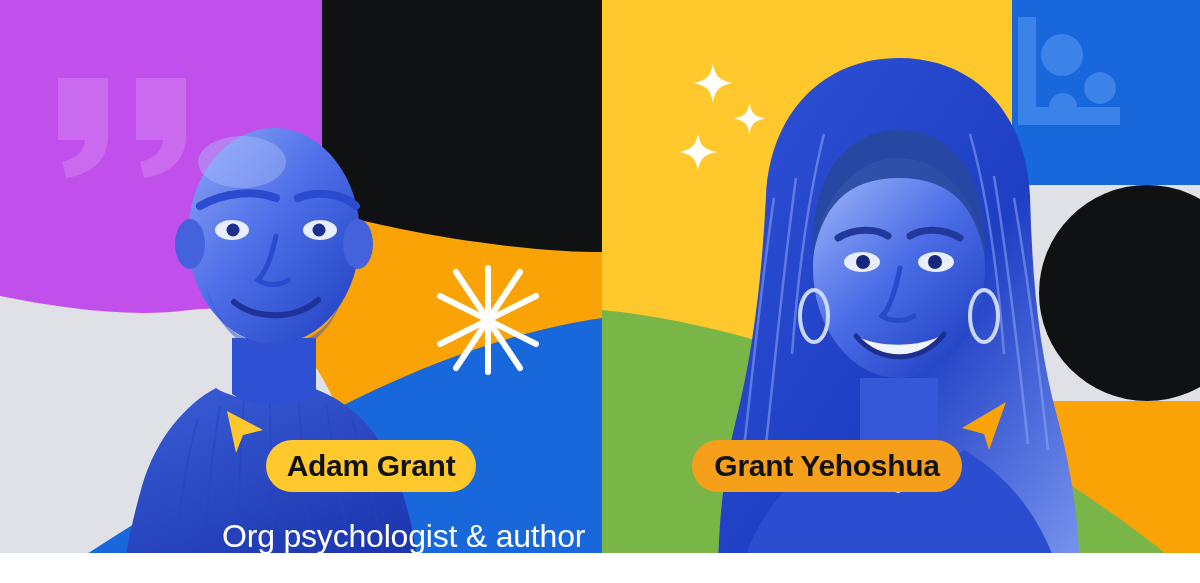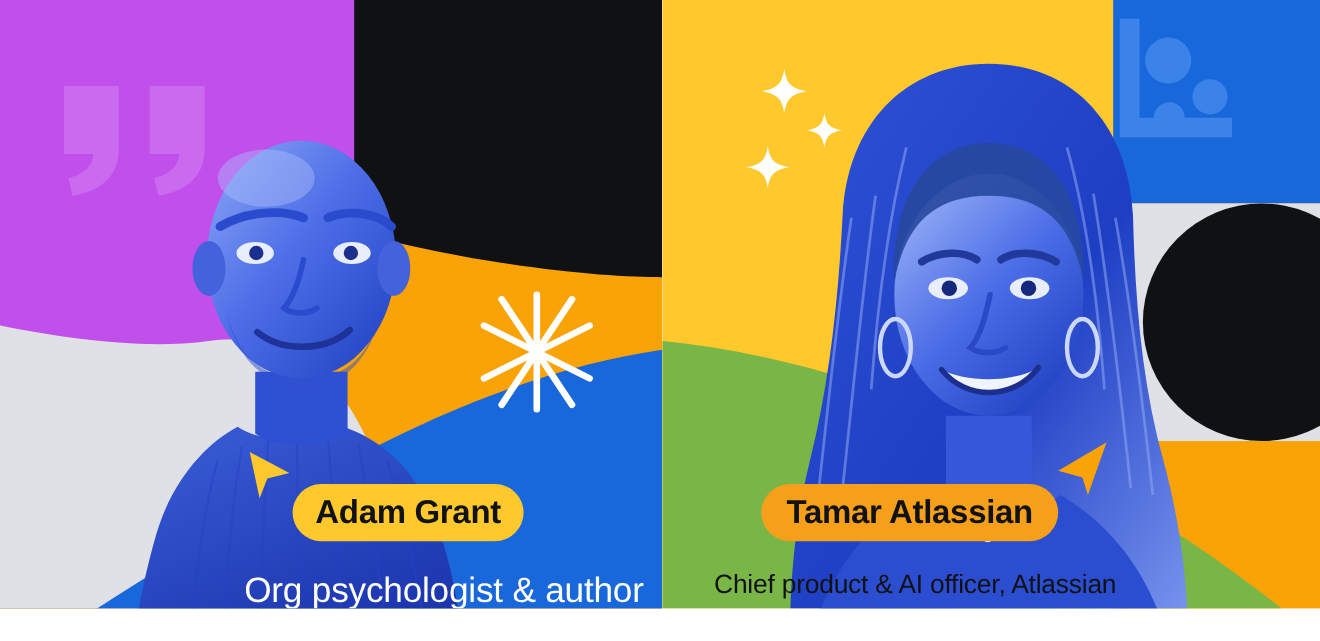--- a/index.html
+++ b/index.html
@@ -251,19 +251,18 @@
           <circle cx="184" cy="440" r="5" fill="#DCE5FF"></circle>
         </g>
       </svg>
     </div>
 
     <svg class="cursor-arrow" style="left:356px;top:398px;width:52px;height:54px;" viewBox="0 0 52 54">
       <path d="M48,4 L4,30 L26,36 L31,52 Z" fill="#FAA307"></path>
     </svg>
 
     <div class="name-pill" style="left:90px;top:440px;width:270px;height:52px;font-size:30px;background:#F59F1B;">
-      <span>Tamar Atlassian</span>
-    </div>
-
-    <div class="role-text" style="left:20px;top:518px;width:420px;font-size:24px;color:#101113;">Chief product &amp; AI officer, Atlassian</div>
+      <span>Grant Yehoshua</span>
+    </div>
+
   </div>
 
 </div>
 
 </body></html>

